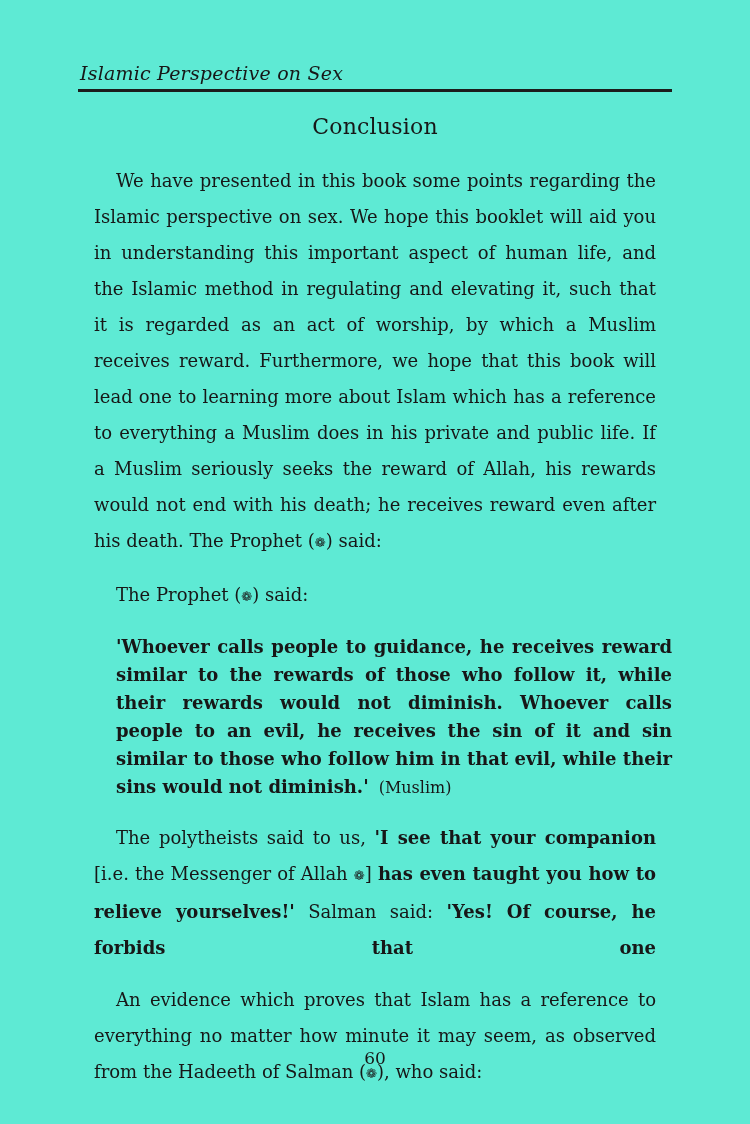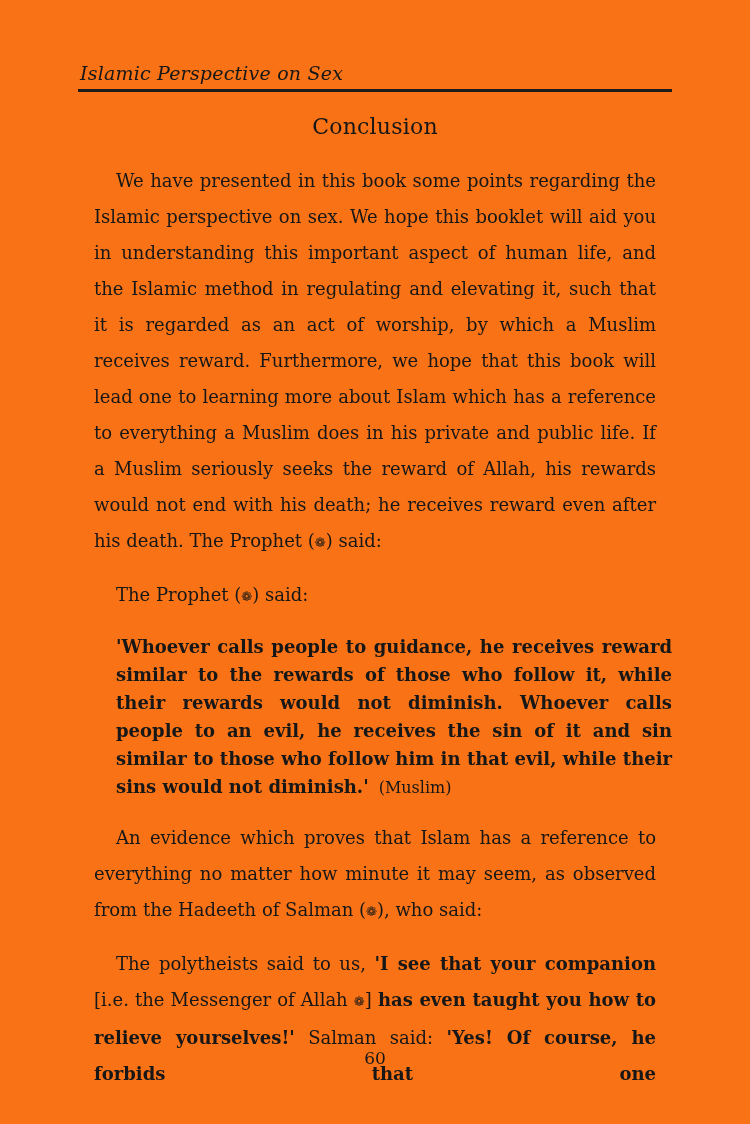--- a/index.html
+++ b/index.html
@@ -5,21 +5,21 @@
   html, body {
     margin: 0;
     padding: 0;
     background: #e8e8e8;
   }
   .page {
     position: relative;
     width: 750px;
     height: 1124px;
     margin: 0 auto;
-    background: #f97316;
+    background: #5eead4;
     color: #171717;
     font-family: "DejaVu Serif", "Liberation Serif", serif;
     box-sizing: border-box;
     padding: 62px 78px 0 78px;
     overflow: hidden;
   }
   .running-header {
     font-style: italic;
     font-size: 19px;
     letter-spacing: 0.2px;
@@ -85,19 +85,19 @@
 
   <h1 class="page-title">Conclusion</h1>
 
   <p class="body-para"><span>We have presented in this book some points regarding the Islamic perspective on sex. We hope this booklet will aid you in understanding this important aspect of human life, and the Islamic method in regulating and elevating it, such that it is regarded as an act of worship, by which a Muslim receives reward. Furthermore, we hope that this book will lead one to learning more about Islam which has a reference to everything a Muslim does in his private and public life. If a Muslim seriously seeks the reward of Allah, his rewards would not end with his death; he receives reward even after his death. The Prophet (</span><span class="hon">❁</span><span>) said:</span></p>
 
 
   <p class="body-para"><span>The Prophet (</span><span class="hon">❁</span><span>) said:</span></p>
 
   <blockquote class="hadith"><span>'Whoever calls people to guidance, he receives reward similar to the rewards of those who follow it, while their rewards would not diminish. Whoever calls people to an evil, he receives the sin of it and sin similar to those who follow him in that evil, while their sins would not diminish.'</span><span class="attribution-inline">(Muslim)</span></blockquote>
 
+  <p class="body-para space-before cont-justify"><span>The polytheists said to us, </span><span class="bold">'I see that your companion </span><span>[i.e. the Messenger of Allah </span><span class="hon">❁</span><span>] </span><span class="bold">has even taught you how to relieve yourselves!'</span><span> Salman said: </span><span class="bold">'Yes! Of course, he forbids that one</span></p>
+
   <p class="body-para space-before"><span>An evidence which proves that Islam has a reference to everything no matter how minute it may seem, as observed from the Hadeeth of Salman (</span><span class="hon">❁</span><span>), who said:</span></p>
-
-  <p class="body-para space-before cont-justify"><span>The polytheists said to us, </span><span class="bold">'I see that your companion </span><span>[i.e. the Messenger of Allah </span><span class="hon">❁</span><span>] </span><span class="bold">has even taught you how to relieve yourselves!'</span><span> Salman said: </span><span class="bold">'Yes! Of course, he forbids that one</span></p>
 
   <div class="page-number">60</div>
 
 </div>
 
 </body></html>

